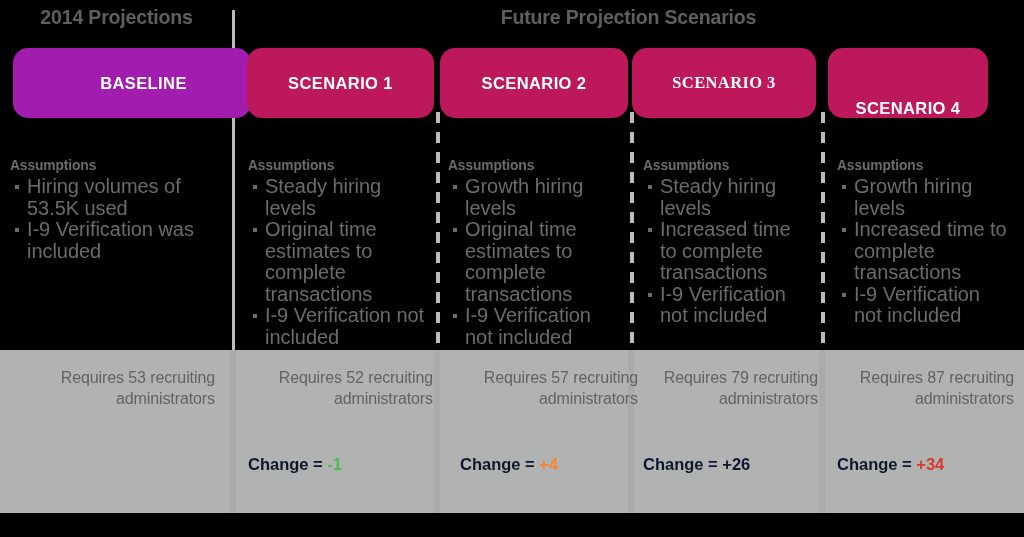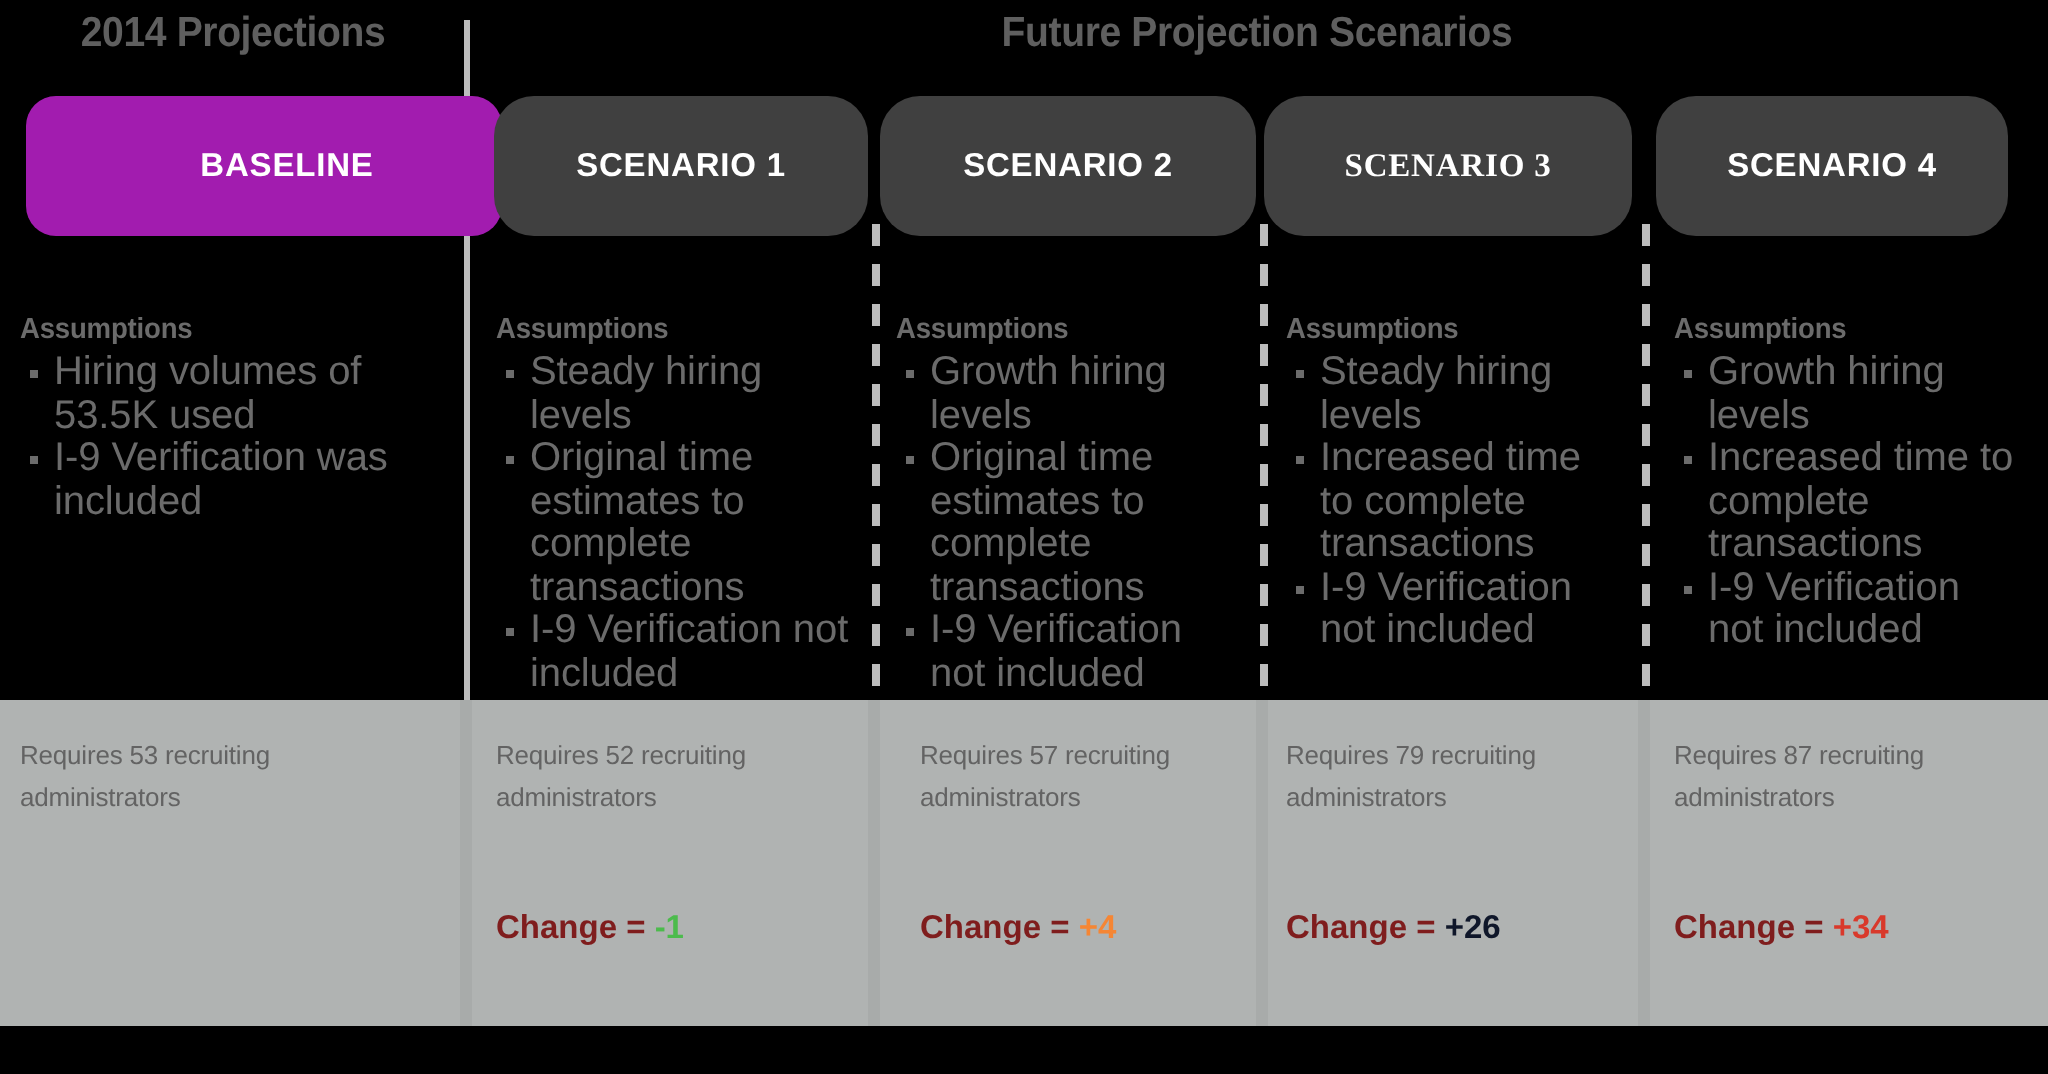--- a/index.html
+++ b/index.html
@@ -59,21 +59,21 @@
     border-radius: 15px;
     display: flex;
     align-items: center;
     justify-content: center;
     color: #ffffff;
     font-weight: bold;
     font-size: 16.5px;
     letter-spacing: 0.4px;
   }
   .pill.baseline { background: #a21caf; padding-left: 23px; }
-  .pill.scenario { background: #404040; border-radius: 20px; }
+  .pill.scenario { background: #be185d; }
 
   
   .assump {
     position: absolute;
     top: 157px;
     color: #6b6b6b;
   }
   .assump-head {
     font-weight: bold;
     font-size: 14.5px;
@@ -120,31 +120,32 @@
     width: 6px;
     height: 163px;
     background: #a8abaa;
   }
   .result {
     position: absolute;
     top: 17px;
     color: #636363;
   }
   .result-text {
-    font-size: 13px;
+    font-size: 16px;
     line-height: 21px;
     letter-spacing: -0.1px;
+    text-align: right;
   }
   .change-row {
     margin-top: 46px;
     font-size: 16.5px;
     font-weight: bold;
     white-space: nowrap;
   }
-  .change-label { color: #7f1d1d; }
+  .change-label { color: #0f172a; }
   .change-value { font-weight: bold; }
 </style>
 </head>
 <body>
 
 <div id="canvas">
 
   <div class="section-title" id="title-left">2014 Projections</div>
   <div class="section-title" id="title-right">Future Projection Scenarios</div>
 
@@ -158,21 +159,21 @@
   </div>
   <div class="pill scenario" style="left:247px; width:187px;">
     <span>SCENARIO 1</span>
   </div>
   <div class="pill scenario" style="left:440px; width:188px;">
     <span>SCENARIO 2</span>
   </div>
   <div class="pill scenario" style="left:632px; width:184px;font-family:Liberation Serif, serif;">
     <span>SCENARIO 3</span>
   </div>
-  <div class="pill scenario" style="left:828px; width:176px;">
+  <div class="pill scenario" style="left:828px; width:160px;align-items:flex-end;">
     <span>SCENARIO 4</span>
   </div>
 
   <div class="assump" style="left:10px; width:205px;">
     <p class="assump-head">Assumptions</p>
     <ul>
       <li>Hiring volumes of 53.5K used</li>
       <li>I-9 Verification was included</li>
     </ul>
   </div>

